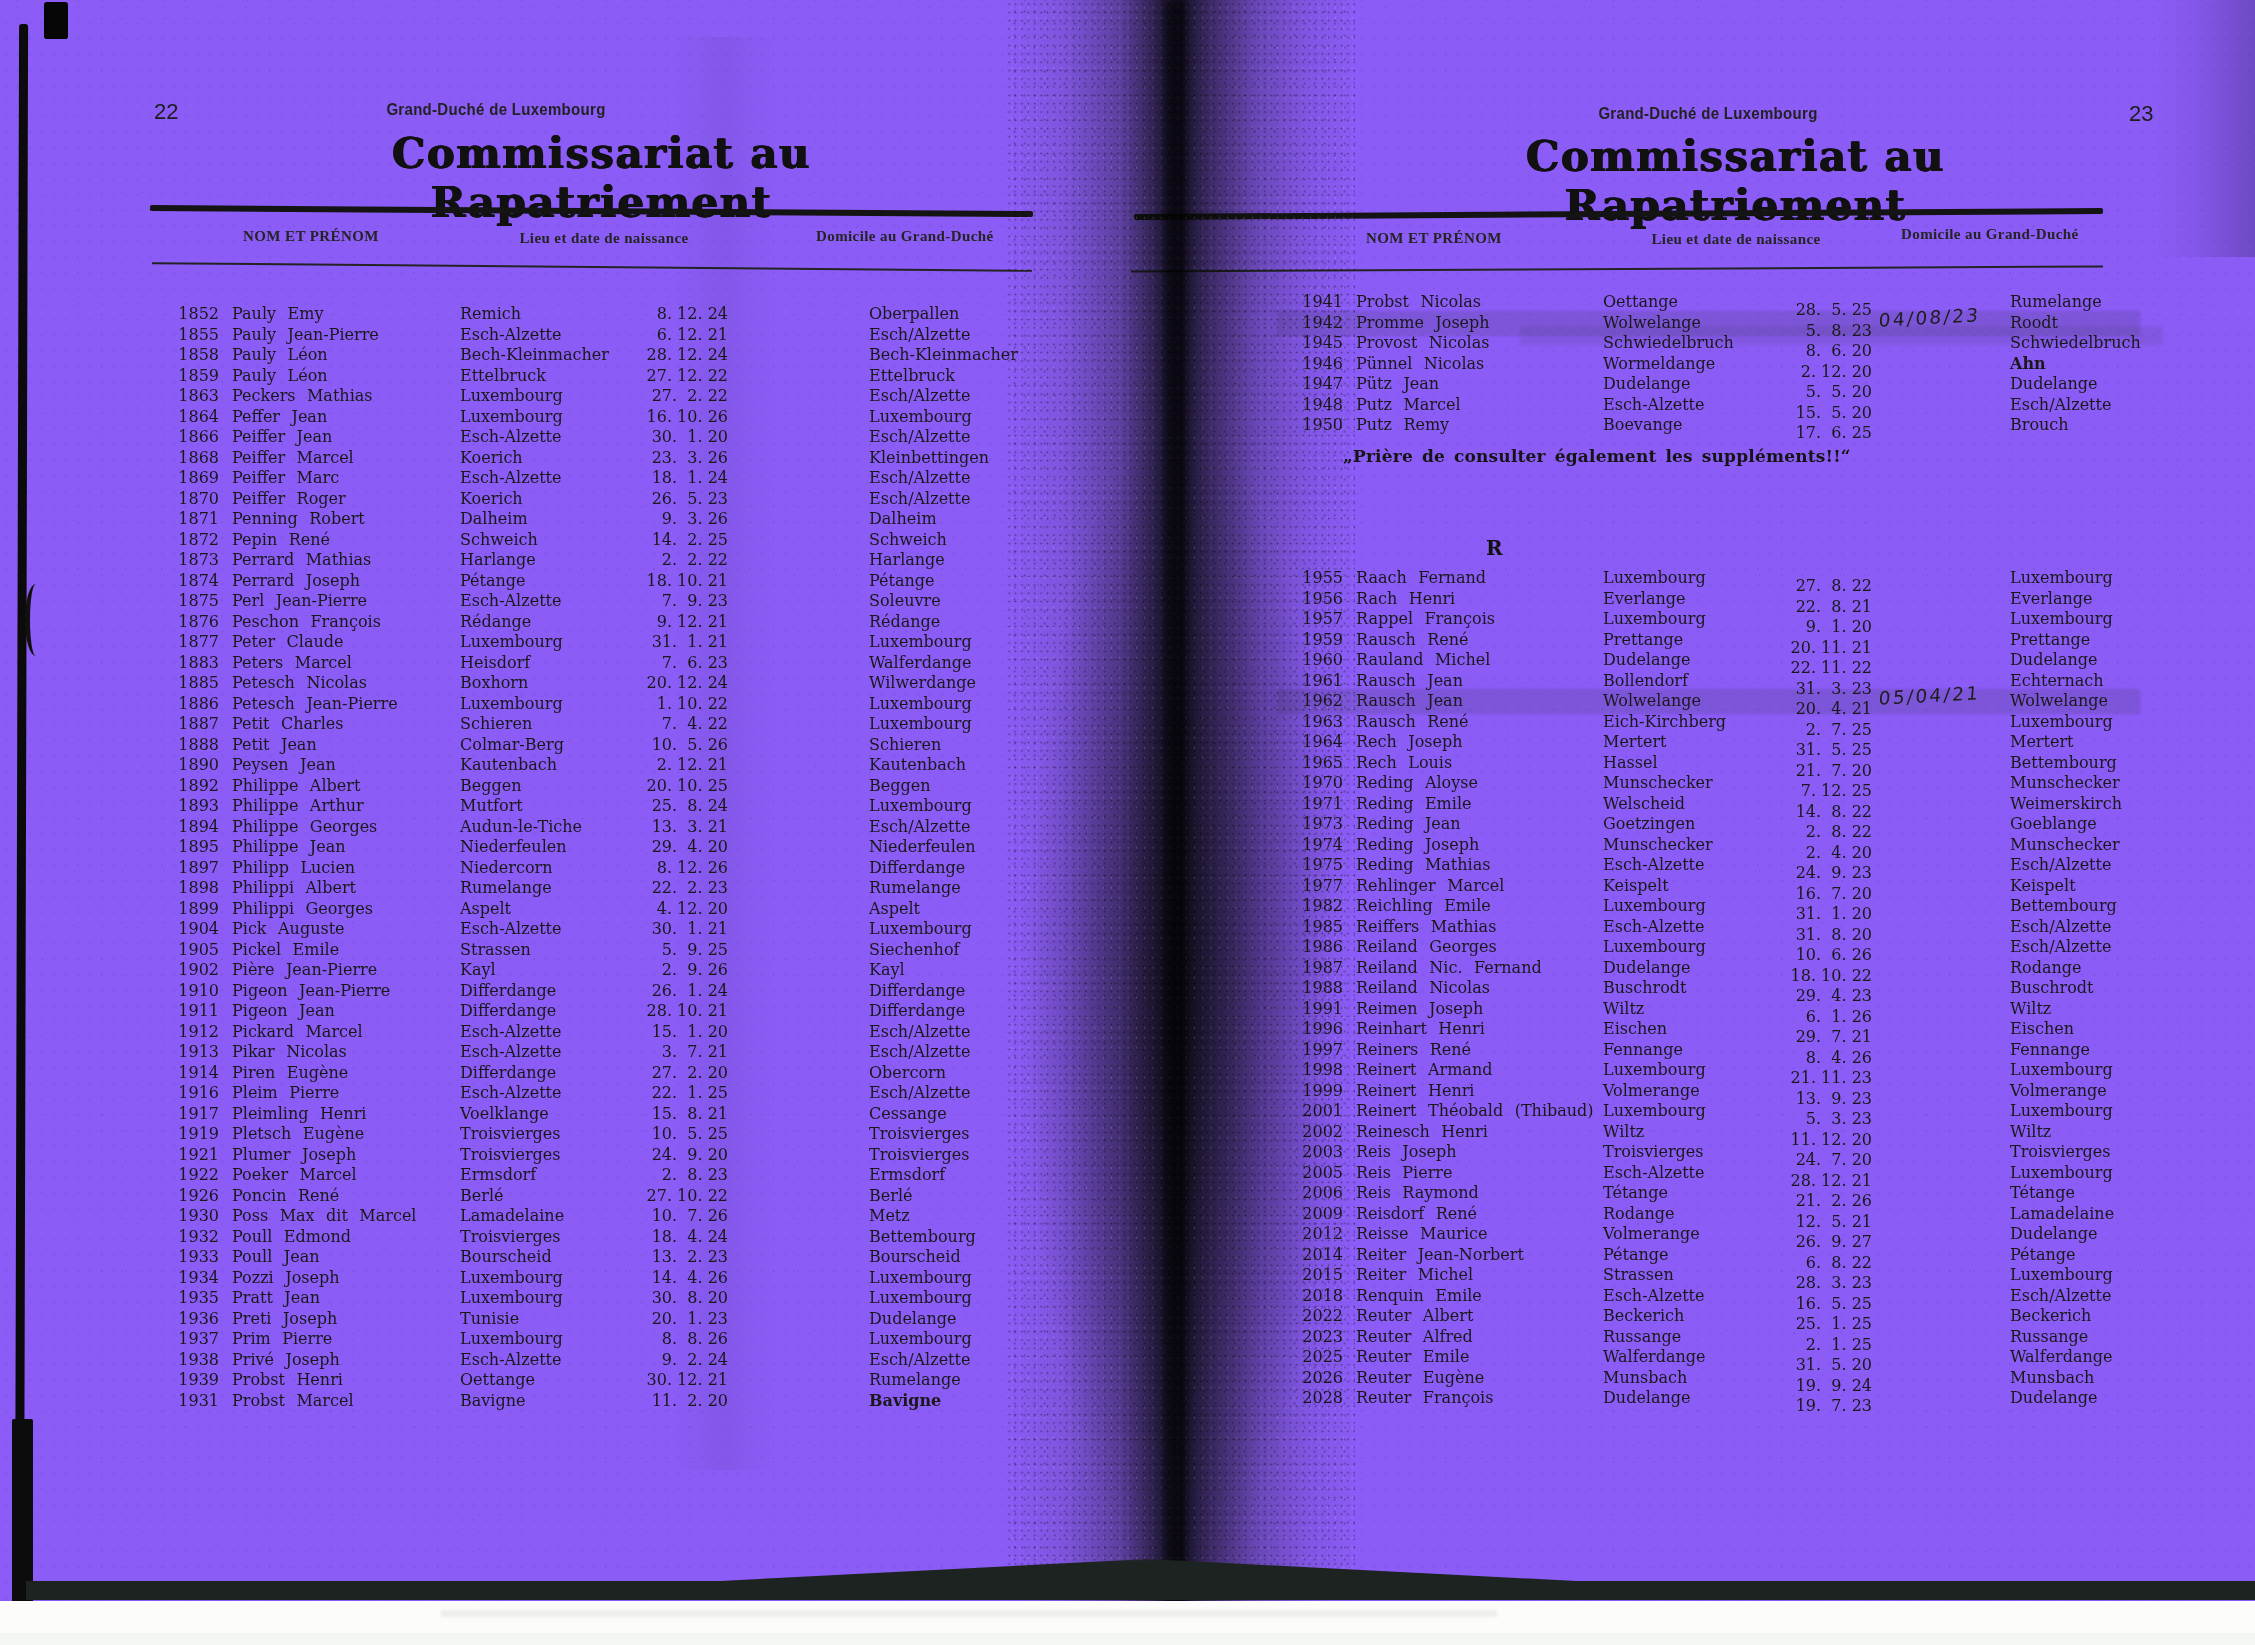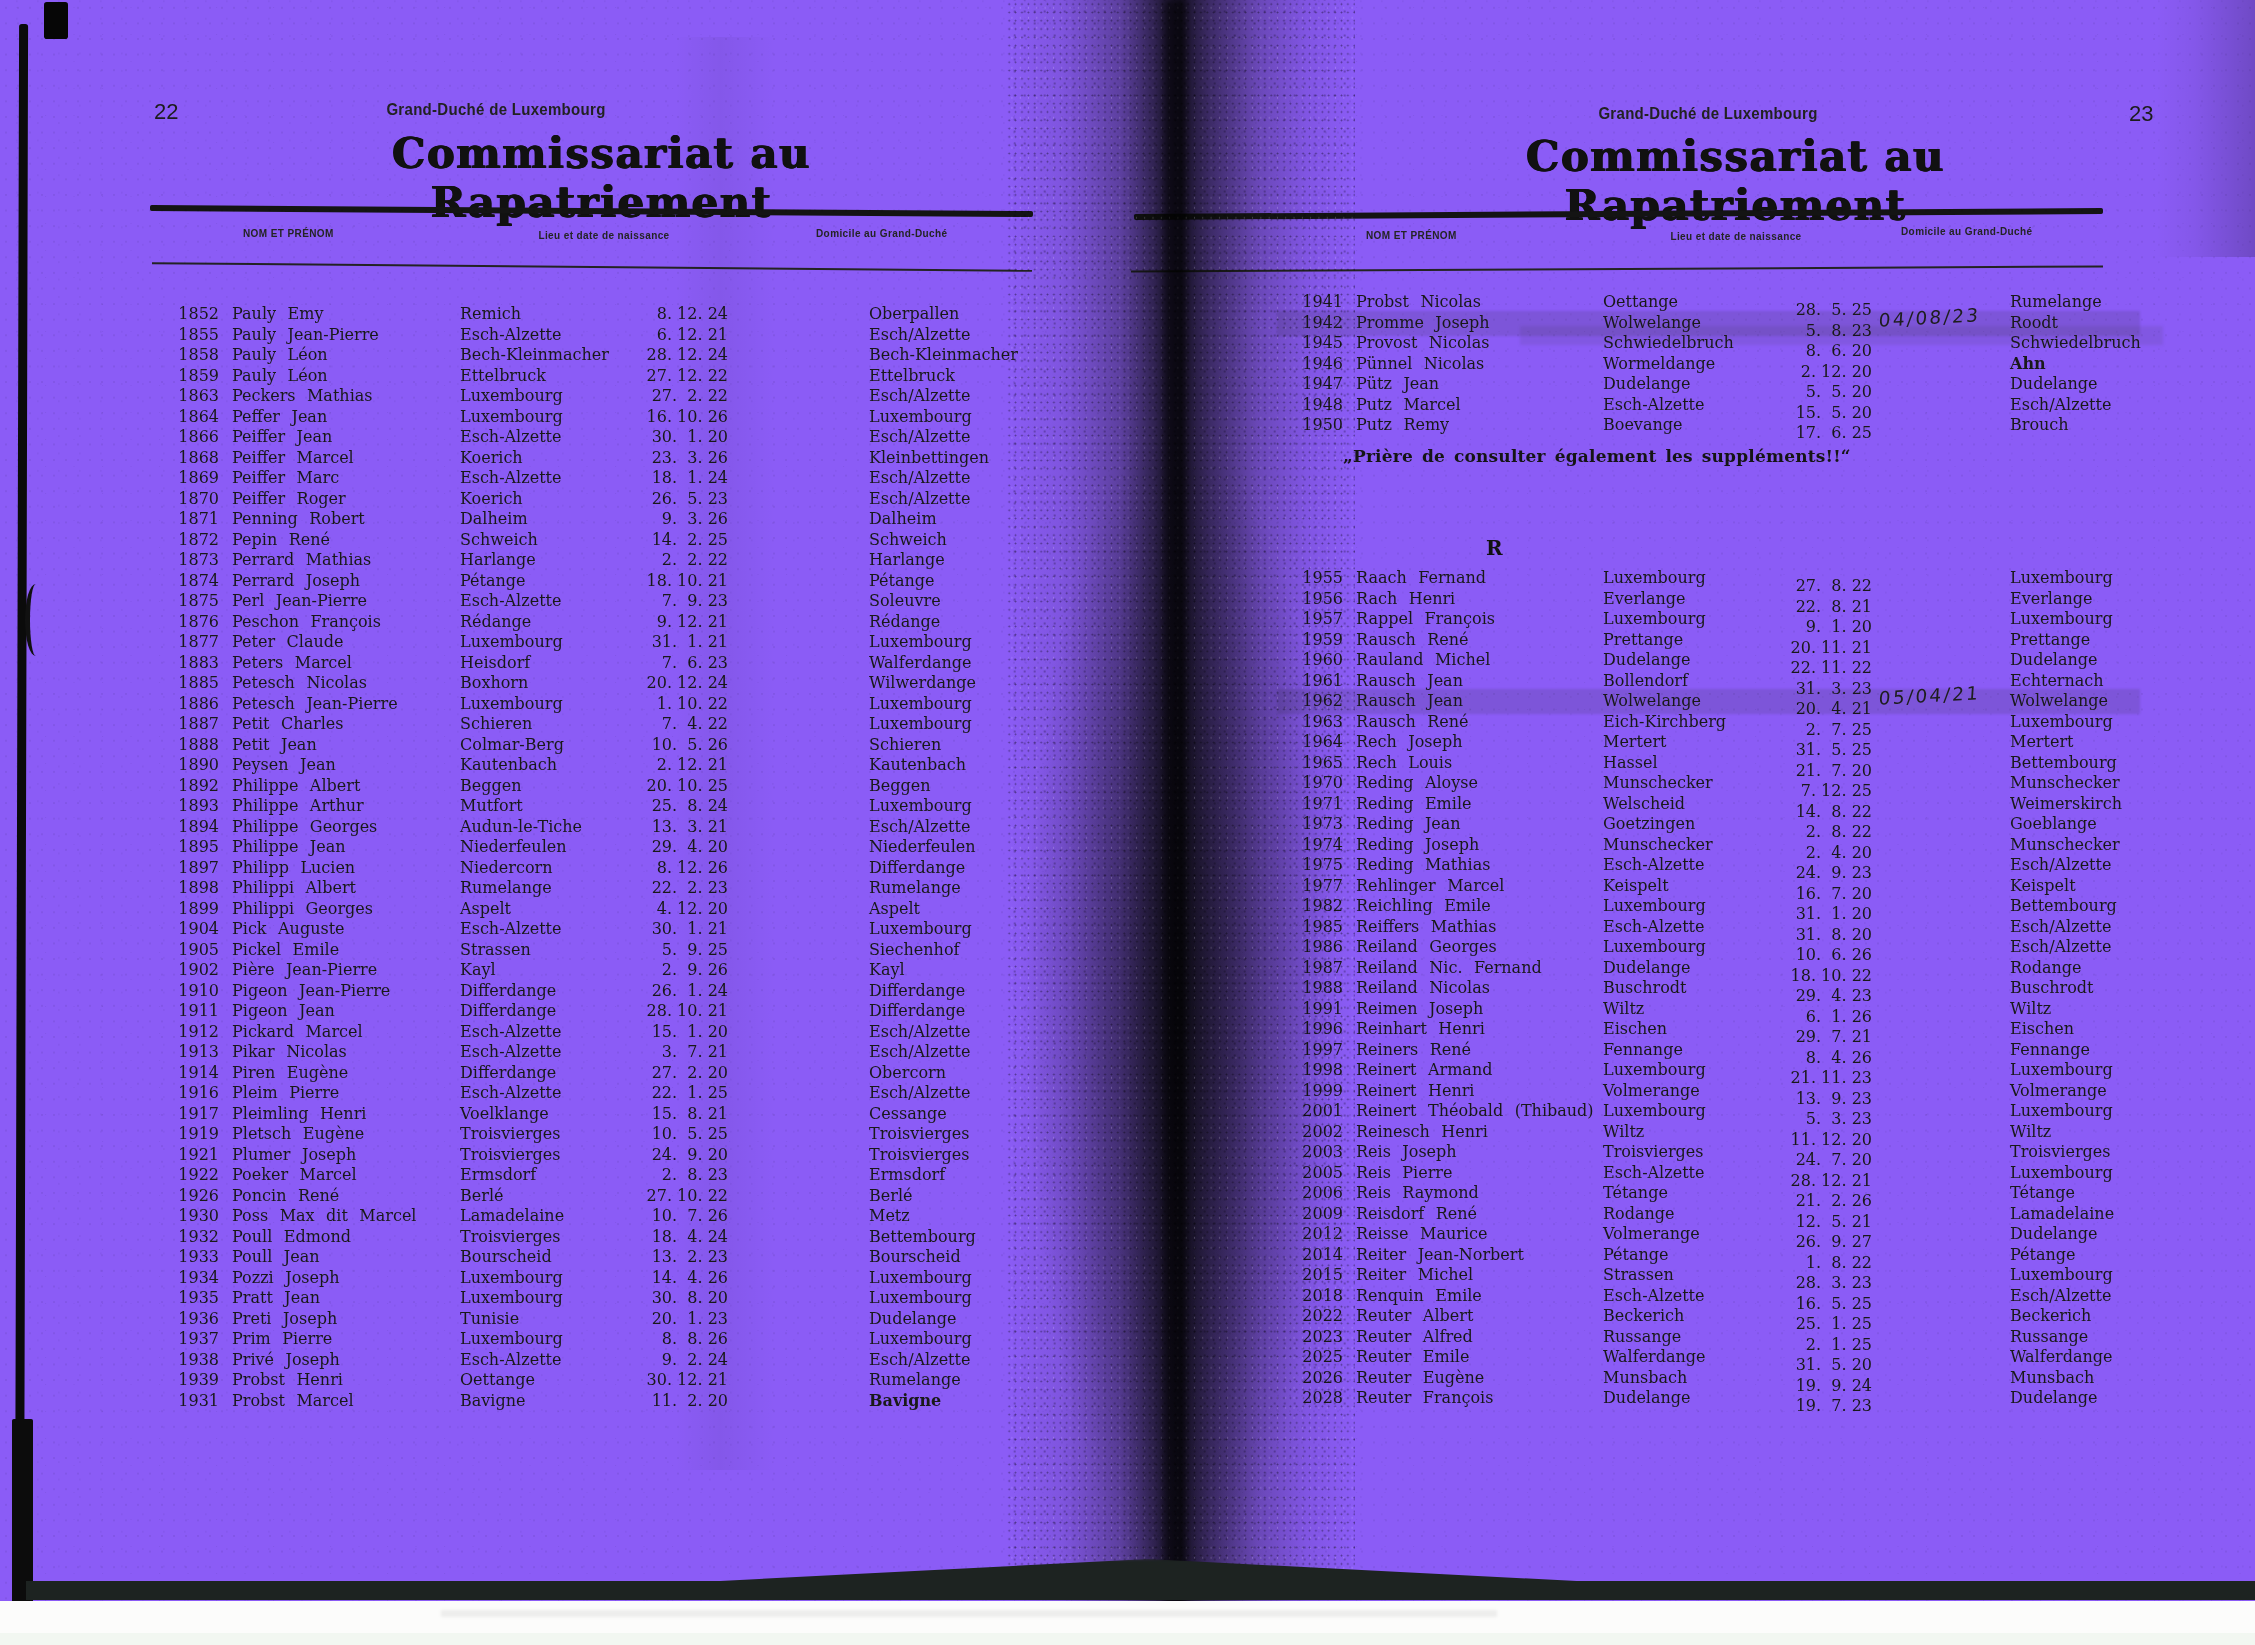--- a/index.html
+++ b/index.html
@@ -49,21 +49,21 @@
     background:linear-gradient(90deg, rgba(0,0,0,0), rgba(0,0,0,.05) 45%, rgba(0,0,0,0));}
   
   .pagenum{position:absolute;font-family:"Liberation Sans",sans-serif;font-size:22px;color:#1c1c1c;}
   .runhead{position:absolute;width:386px;text-align:center;font-family:"Liberation Sans",sans-serif;
     font-size:15px;font-weight:700;color:#222;letter-spacing:0.3px;transform:scaleY(1.04);}
   .title{position:absolute;width:735px;text-align:center;font-family:"DejaVu Serif",serif;
     font-size:42px;font-weight:700;color:#111;letter-spacing:1.4px;
     text-shadow:0.7px 0 0 #111,-0.7px 0 0 #111;}
   .rule-thick{position:absolute;height:5.5px;background:#141414;border-radius:1.8px;}
   .rule-thin{position:absolute;height:2.2px;background:#232323;}
-  .col-head{position:absolute;font-family:Liberation Sans, sans-serif;font-size:10px;
+  .col-head{position:absolute;font-family:Liberation Serif, serif;font-size:15px;
     font-weight:700;color:#242424;letter-spacing:0.4px;white-space:nowrap;}
   .col-head.center{width:230px;text-align:center;}
   
   .rows{position:absolute;width:973px;}
   .trow{position:relative;display:flex;height:20.5px;line-height:20.5px;font-size:16px;
     white-space:nowrap;z-index:0;}
   .c-id{width:58px;text-align:right;flex:none;}
   .c-name{padding-left:13px;flex:none;word-spacing:6.4px;}
   .c-bp{flex:none;}
   .c-date{flex:none;text-align:right;white-space:pre;font-variant-numeric:tabular-nums;}
@@ -776,21 +776,21 @@
         <span class="c-id">2012</span>
         <span class="c-name">Reisse Maurice</span>
         <span class="c-bp">Volmerange</span>
         <span class="c-date">26.  9. 27</span>
         <span class="c-dom">Dudelange</span>
       </div>
       <div class="trow">
         <span class="c-id">2014</span>
         <span class="c-name">Reiter Jean-Norbert</span>
         <span class="c-bp">Pétange</span>
-        <span class="c-date">1.  8. 22</span>
+        <span class="c-date">6.  8. 22</span>
         <span class="c-dom">Pétange</span>
       </div>
       <div class="trow">
         <span class="c-id">2015</span>
         <span class="c-name">Reiter Michel</span>
         <span class="c-bp">Strassen</span>
         <span class="c-date">28.  3. 23</span>
         <span class="c-dom">Luxembourg</span>
       </div>
       <div class="trow">

